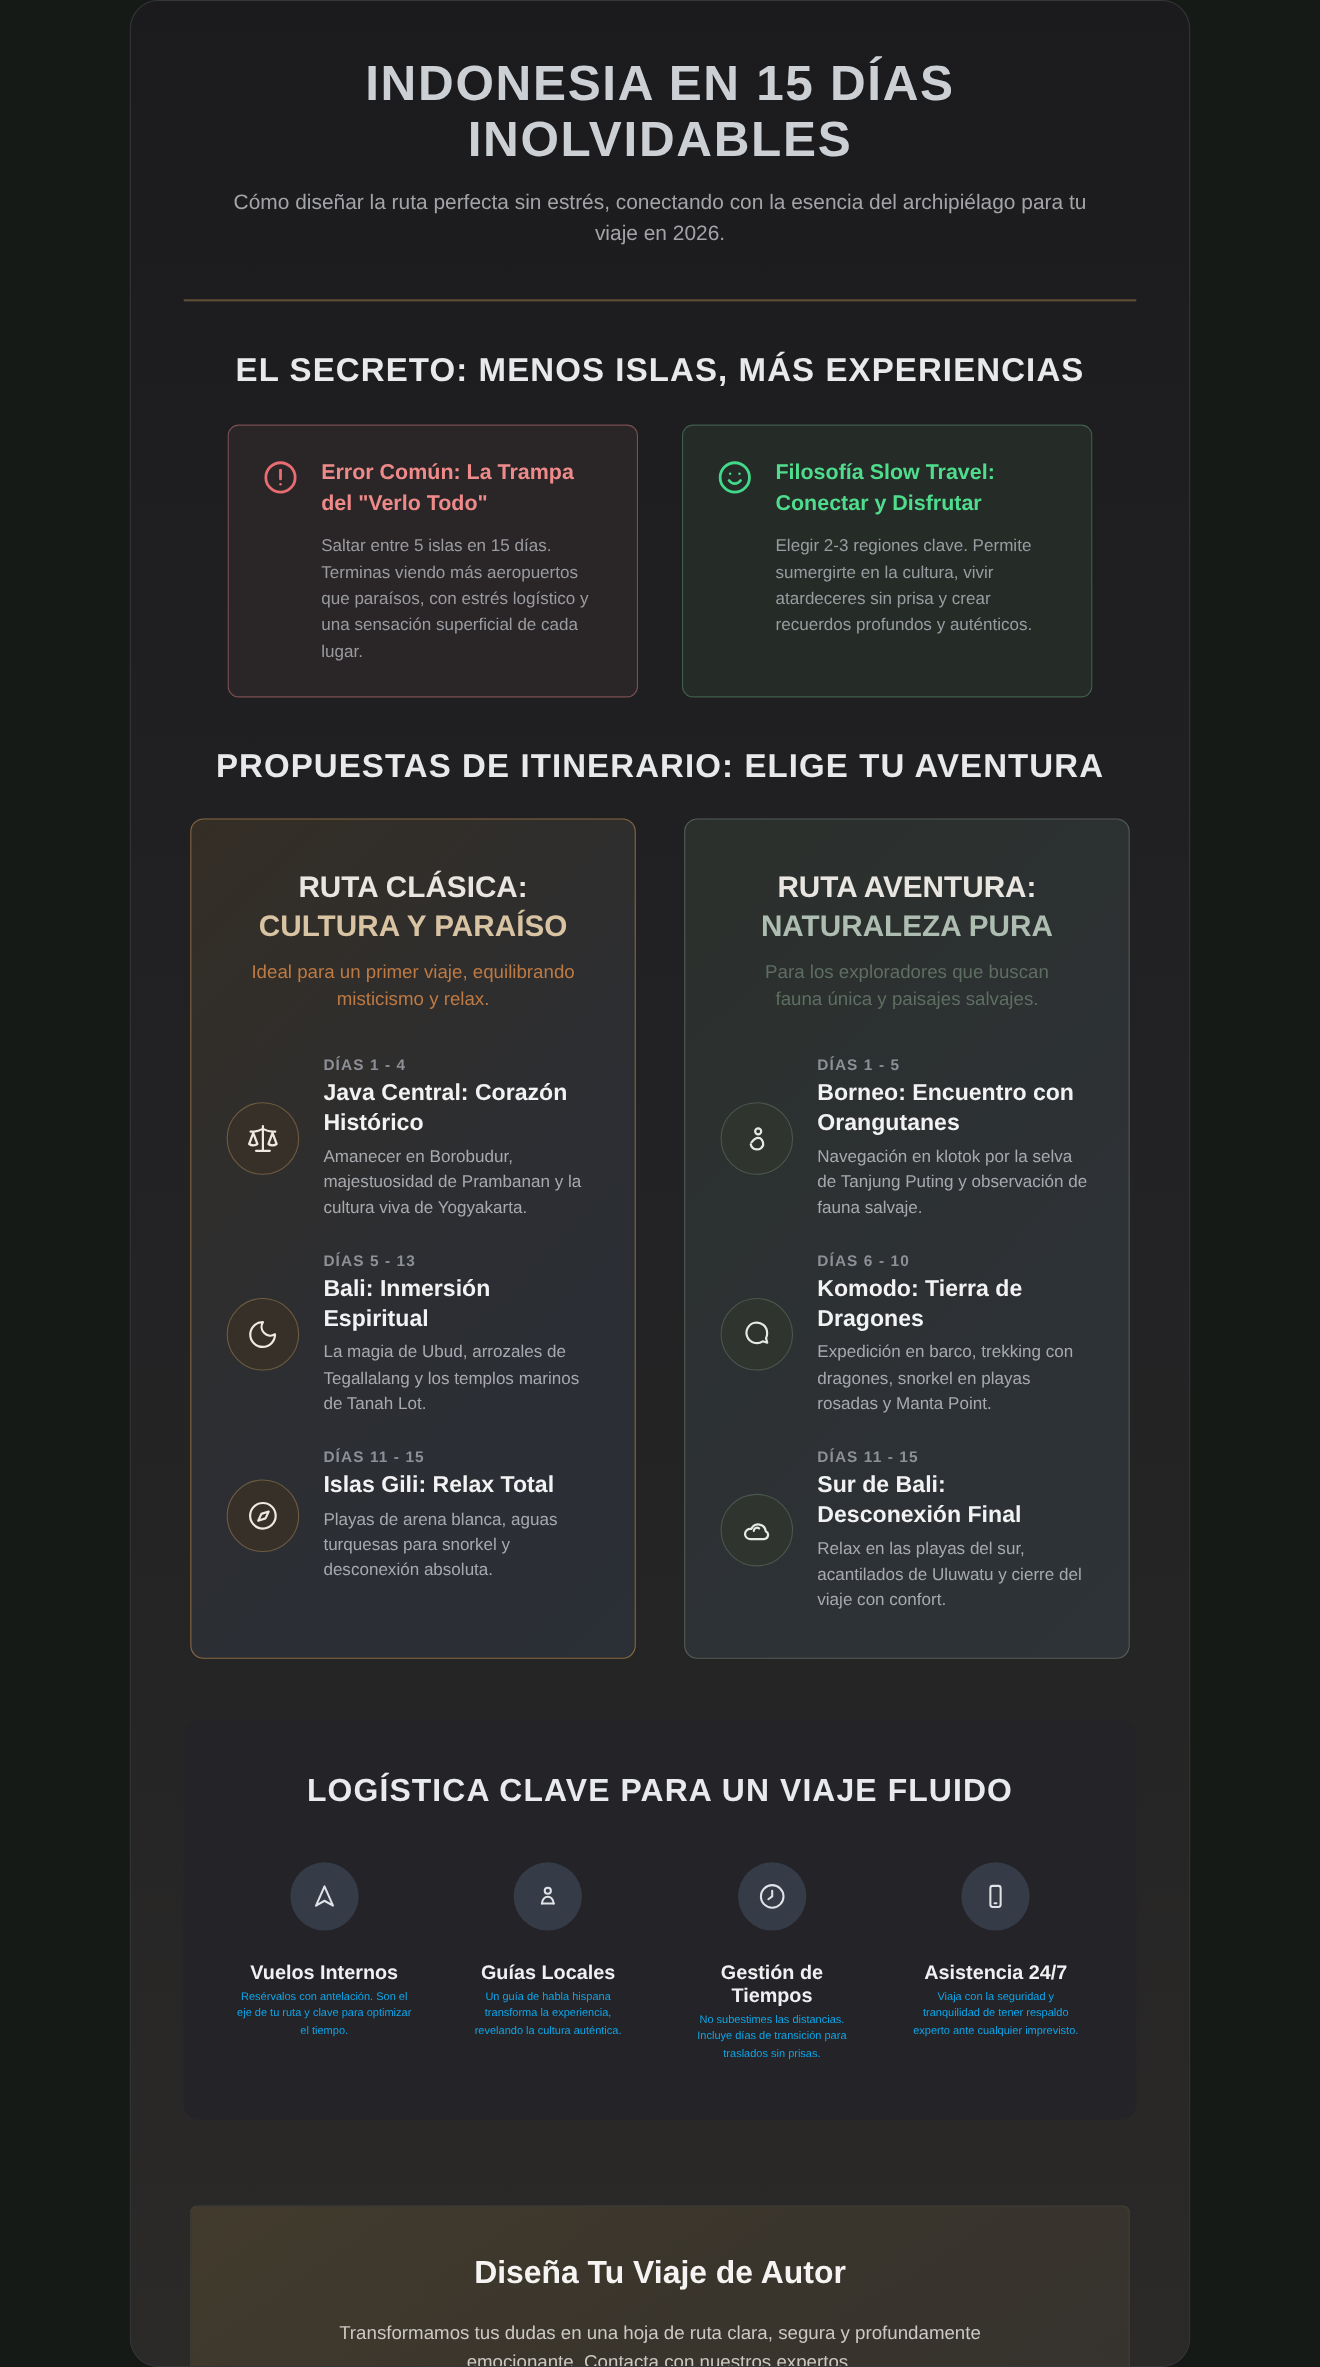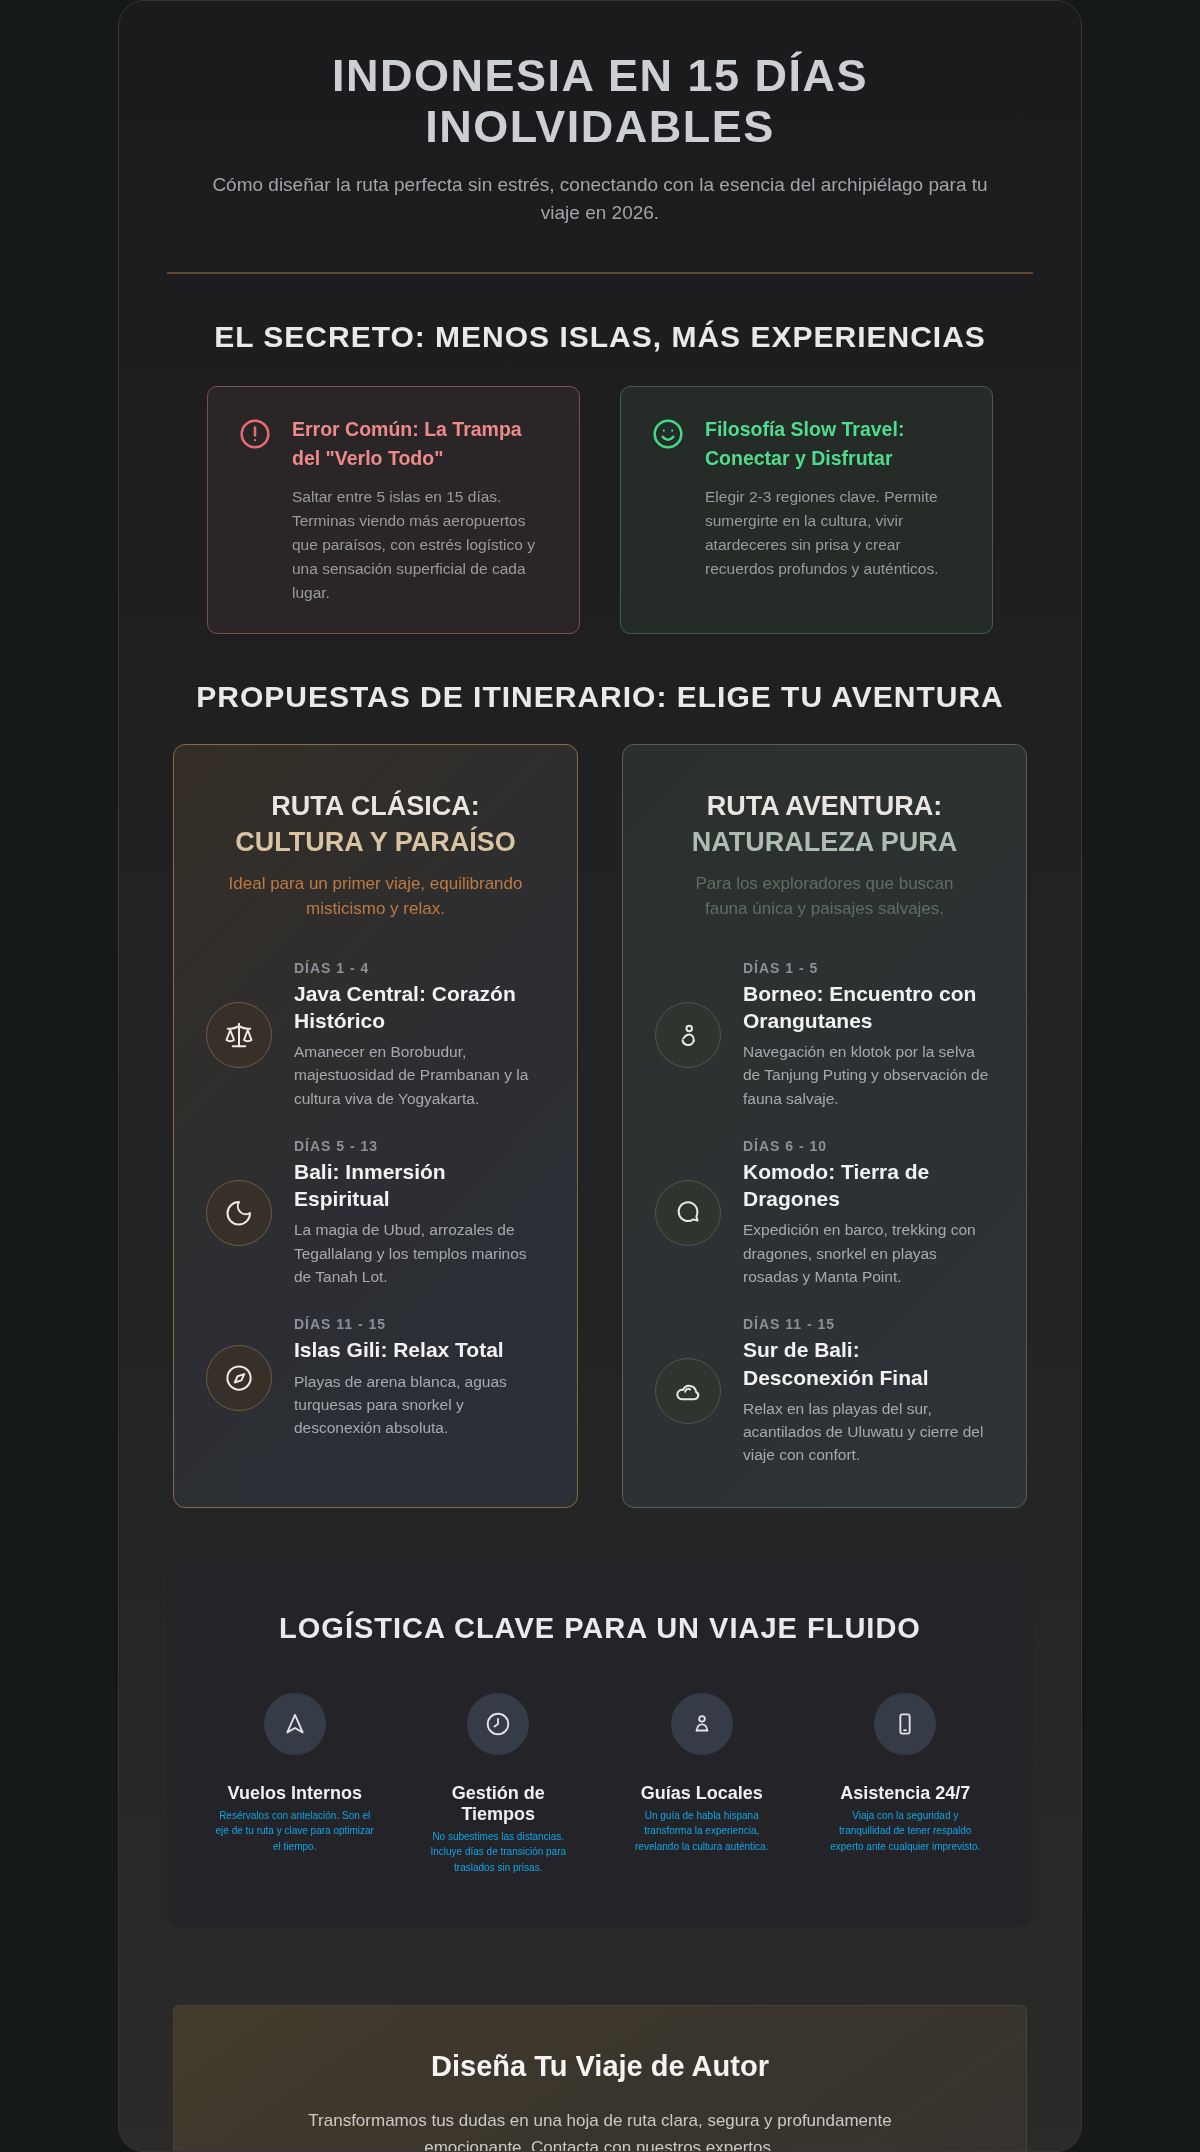--- a/index.html
+++ b/index.html
@@ -220,38 +220,38 @@
             <path d="M12 4.2 18.6 19.2 12 15.4 5.4 19.2 12 4.2Z"></path>
           </svg>
         </div>
         <div class="l-title">Vuelos Internos</div>
         <div class="l-desc">Resérvalos con antelación. Son el eje de tu ruta y clave para optimizar el tiempo.</div>
       </div>
 
       <div class="l-item">
         <div class="l-circle">
           <svg viewBox="0 0 24 24" fill="none" stroke="currentColor" stroke-width="1.6" stroke-linecap="round" stroke-linejoin="round">
-            <circle cx="12" cy="12" r="8.8"></circle>
-              <path d="M12 7.6V12l-3 2.2"></path>
-          </svg>
-        </div>
-        <div class="l-title">Gestión de Tiempos</div>
-        <div class="l-desc">No subestimes las distancias. Incluye días de transición para traslados sin prisas.</div>
-      </div>
-
-      <div class="l-item">
-        <div class="l-circle">
-          <svg viewBox="0 0 24 24" fill="none" stroke="currentColor" stroke-width="1.6" stroke-linecap="round" stroke-linejoin="round">
             <circle cx="12" cy="7.6" r="2.4"></circle>
             <path d="M7.4 17.6c.5-3.4 2.4-5.3 4.6-5.3s4.1 1.9 4.6 5.3"></path>
             <path d="M7.4 17.6h9.2"></path>
           </svg>
         </div>
         <div class="l-title">Guías Locales</div>
         <div class="l-desc">Un guía de habla hispana transforma la experiencia, revelando la cultura auténtica.</div>
+      </div>
+
+      <div class="l-item">
+        <div class="l-circle">
+          <svg viewBox="0 0 24 24" fill="none" stroke="currentColor" stroke-width="1.6" stroke-linecap="round" stroke-linejoin="round">
+            <circle cx="12" cy="12" r="8.8"></circle>
+              <path d="M12 7.6V12l-3 2.2"></path>
+          </svg>
+        </div>
+        <div class="l-title">Gestión de Tiempos</div>
+        <div class="l-desc">No subestimes las distancias. Incluye días de transición para traslados sin prisas.</div>
       </div>
 
       <div class="l-item">
         <div class="l-circle">
           <svg viewBox="0 0 24 24" fill="none" stroke="currentColor" stroke-width="1.6" stroke-linecap="round" stroke-linejoin="round">
             <rect x="8" y="3.8" width="8" height="16.4" rx="1.8"></rect>
             <path d="M11.3 17.4h1.4"></path>
           </svg>
         </div>
         <div class="l-title">Asistencia 24/7</div>

